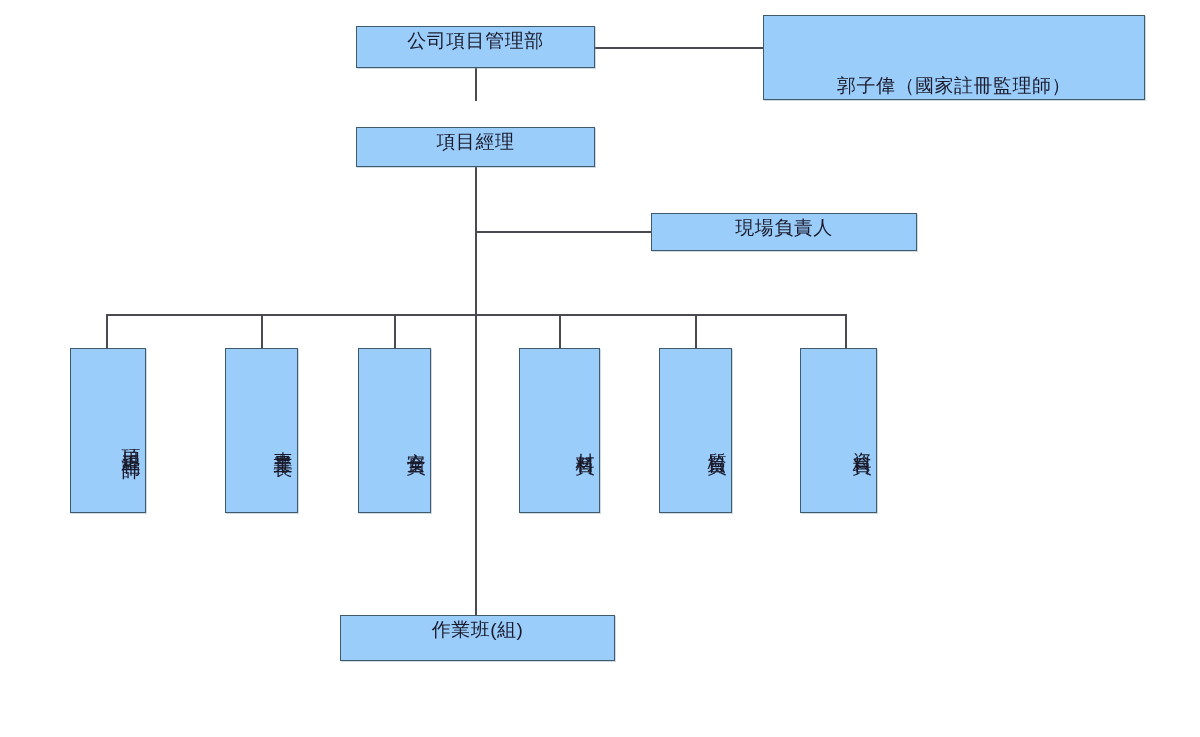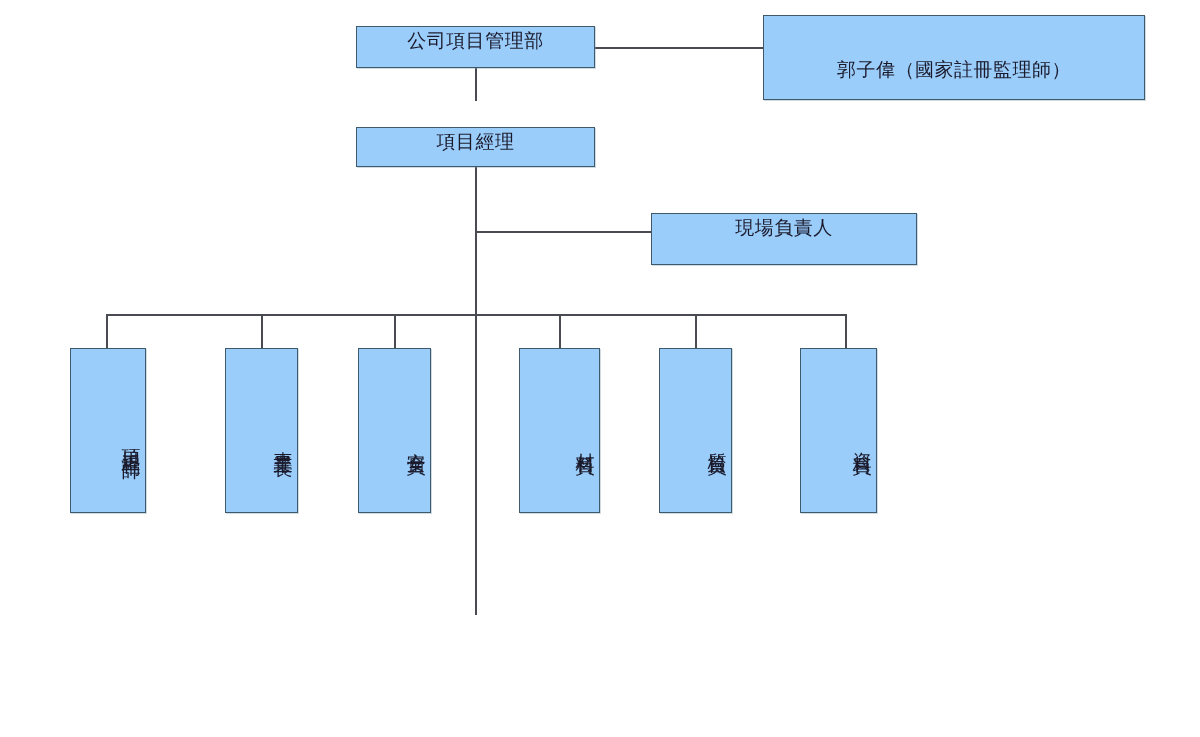--- a/index.html
+++ b/index.html
@@ -37,21 +37,21 @@
   .node.vertical-text {
     writing-mode: vertical-rl;
     text-orientation: upright;
     letter-spacing: 3px;
     align-items: flex-start;
     justify-content: center;
     padding-top: 22px;
   }
   .node.multiline {
     display: block;
-    padding-top: 12px;
+    padding-top: 28px;
   }
   .node.multiline .line {
     display: block;
     text-align: center;
     letter-spacing: 0.5px;
   }
   .connector {
     position: absolute;
     background: #4A4A52;
   }
@@ -85,21 +85,21 @@
   </div>
 
   <div class="node multiline" style="left:763px; top:15px; width:382px; height:85px;">
     <span class="line">郭子偉（國家註冊監理師）</span>
   </div>
 
   <div class="node" style="left:356px; top:101px; width:239px; height:40px;margin-top:26px;">
     <span>項目經理</span>
   </div>
 
-  <div class="node" style="left:651px; top:213px; width:266px; height:52px;">
+  <div class="node" style="left:651px; top:213px; width:266px; height:38px;">
     <span>現場負責人</span>
   </div>
 
   <div class="node vertical-text" style="left:70px; top:348px; width:76px; height:165px;">
     <span>項目工程師</span>
   </div>
 
   <div class="node vertical-text" style="left:225px; top:348px; width:73px; height:165px;">
     <span>專業工長</span>
   </div>
@@ -113,14 +113,17 @@
   </div>
 
   <div class="node vertical-text" style="left:659px; top:348px; width:73px; height:165px;">
     <span>質檢員</span>
   </div>
 
   <div class="node vertical-text" style="left:800px; top:348px; width:77px; height:165px;">
     <span>資料員</span>
   </div>
 
+  <div class="node" style="left:340px; top:615px; width:275px; height:46px;">
+    <span>作業班(組)</span>
+  </div>
 
 </div>
 
 </body></html>

